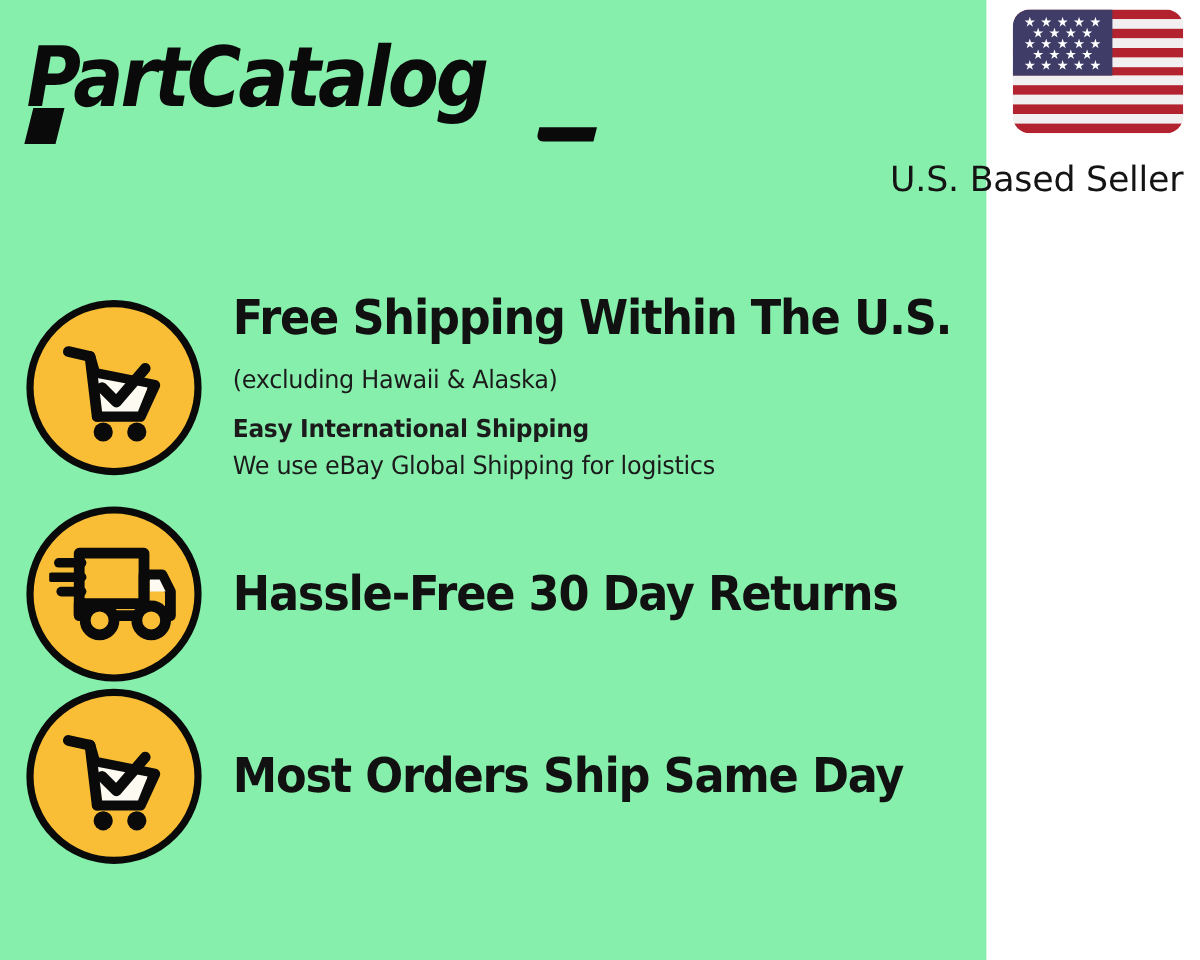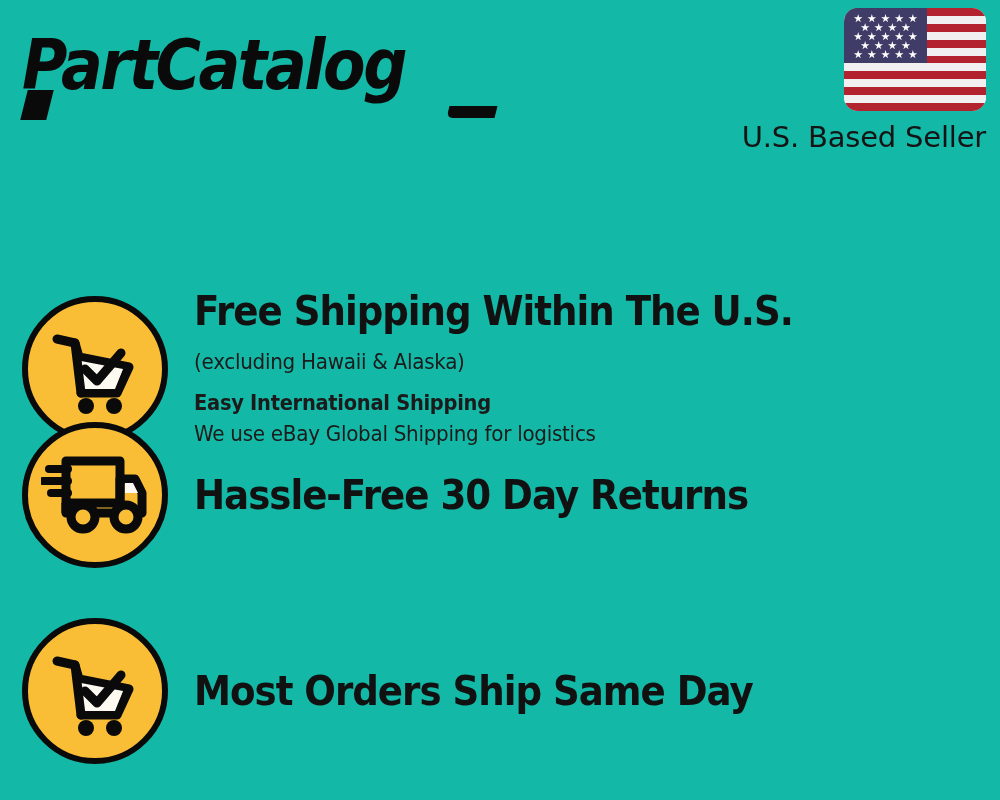--- a/index.html
+++ b/index.html
@@ -8,23 +8,23 @@
   html, body {
     width: 1000px;
     height: 800px;
     background: #ffffff;
     font-family: "Liberation Sans", sans-serif;
     overflow: hidden;
   }
 
   .banner {
     position: relative;
-    width: 1000px;
+    width: 822px;
     height: 800px;
-    background: #14b8a6;
+    background: #86efac;
   }
 
   
   .header {
     position: absolute;
     top: 0; left: 0;
     width: 1000px;
     height: 175px;
   }
 
@@ -134,21 +134,21 @@
   }
   .flag .star-row.offset { padding: 0 7px; }
   .flag .star {
     width: 9px;
     height: 9px;
     background: #ffffff;
     clip-path: polygon(50% 0%, 61% 35%, 98% 35%, 68% 57%, 79% 91%, 50% 70%, 21% 91%, 32% 57%, 2% 35%, 39% 35%);
   }
 
   .seller-text {
-    margin-top: 5px;
+    margin-top: 16px;
     font-family: "DejaVu Sans", sans-serif;
     font-size: 29px;
     font-weight: 400;
     color: #141414;
     letter-spacing: -0.2px;
     white-space: nowrap;
   }
 
   
   .features {
@@ -159,23 +159,23 @@
   }
 
   .feature-row {
     position: absolute;
     left: 0;
     width: 1000px;
     display: flex;
     align-items: center;
   }
 
-  .feature-row.row-1 { top: 68px; height: 150px; margin-top: 46px; }
+  .feature-row.row-1 { top: 68px; height: 150px; }
   .feature-row.row-2 { top: 240px; height: 150px; align-items: center; }
-  .feature-row.row-3 { top: 436px; height: 150px; }
+  .feature-row.row-3 { top: 392px; height: 150px; }
 
   .icon-wrap {
     width: 190px;
     min-width: 190px;
     display: flex;
     justify-content: center;
     align-items: center;
   }
 
   .icon-circle {

